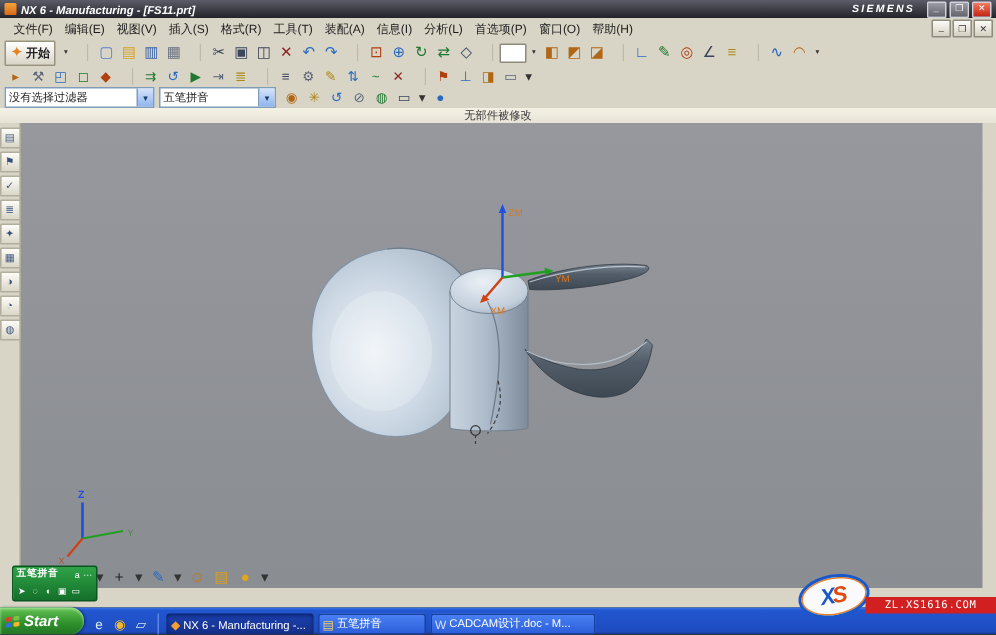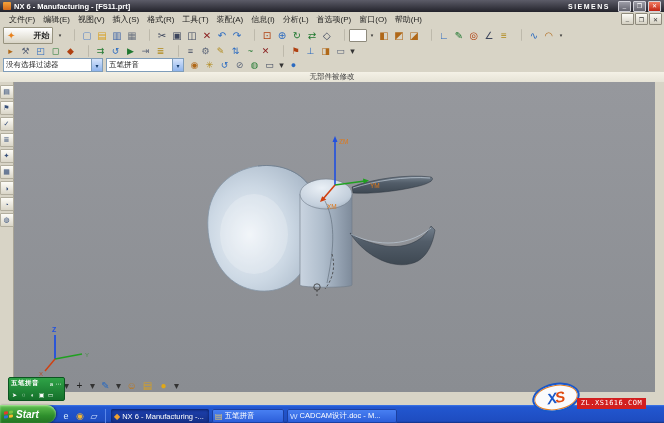--- a/index.html
+++ b/index.html
@@ -1,41 +1,41 @@
 <!DOCTYPE html>
 <html><head>
 <meta charset="utf-8">
 <style>
   html,body{margin:0;padding:0;background:#000;}
   #screen{position:relative;width:664px;height:423px;overflow:hidden;
     font-family:"Liberation Sans","DejaVu Sans",sans-serif;-webkit-user-select:none;user-select:none;}
   .row{position:absolute;left:0;right:0;}
 
   
-  #titlebar{top:0;height:12px;background:linear-gradient(#5c5c68,#23232b);display:flex;align-items:center;color:#fff;font-size:7.5px;padding:0 3px;}
+  #titlebar{top:0;height:12px;background:linear-gradient(#5c5c68,#23232b);display:flex;align-items:center;color:#fff;font-size:7.5px;padding:0 3px;font-style:italic;}
   .appicon{width:8px;height:8px;background:linear-gradient(#f6a33a,#d4691a);border-radius:1px;margin-right:3px;}
   .tb-title{font-weight:bold;white-space:nowrap;}
   .brand{margin-left:auto;font-weight:bold;letter-spacing:1.5px;font-size:7px;margin-right:6px;}
   .wbtn{display:inline-flex;align-items:center;justify-content:center;width:11px;height:9px;background:linear-gradient(#9c9ca6,#63636e);border:1px solid #d2d2da;color:#fff;font-size:6px;line-height:1;margin-left:2px;border-radius:1px;}
   .wbtn .gl{pointer-events:none;}
   .wbtn.close{background:linear-gradient(#f07a60,#c22313);}
 
   
   #menubar{top:12px;height:14px;background:#d8d4c6;border-bottom:1px solid #bcb8aa;display:flex;align-items:center;font-size:8px;color:#1c1c1c;padding-left:5px;}
   .menu-item{padding:0 4px;white-space:nowrap;}
   #mdictl{position:absolute;right:2px;top:1px;display:flex;}
   .mbtn{display:inline-flex;align-items:center;justify-content:center;width:11px;height:10px;background:linear-gradient(#fcfbf6,#d4d0c2);border:1px solid #8e8a7c;color:#333;font-size:6px;margin-left:1px;border-radius:1px;}
 
   
   .toolbar{background:#d8d4c6;display:flex;align-items:center;white-space:nowrap;overflow:hidden;padding-left:3px;}
   #tb1{top:26px;height:18px;border-bottom:1px solid #c6c2b4;}
   #tb2{top:44px;height:14px;border-bottom:1px solid #c6c2b4;}
   .tbi{display:inline-flex;align-items:center;justify-content:center;height:15px;min-width:13px;padding:0 1px;font-size:10px;color:#3c455c;border-radius:1px;}
   #tb2 .tbi{font-size:9px;height:12px;}
-  .tbi .lb{font-size:8px;font-weight:bold;color:#222;margin-left:18px;}
+  .tbi .lb{font-size:8px;font-weight:bold;color:#222;margin-left:2px;}
   .tbi.startbtn{border:1px solid #97937f;background:linear-gradient(#ffffff,#d8d4c6);padding:0 3px;margin-right:2px;}
   .tbi.sep{min-width:0;width:6px;height:12px;border-right:1px solid #bdb9ab;margin:0 4px 0 2px;color:transparent;}
   .tbi.drop{min-width:7px;font-size:5px;color:#333;}
   .tbi.box{border:1px solid #8e8a7c;background:#fff;width:14px;height:11px;}
 
   
   #selbar{top:58px;height:14px;background:#d8d4c6;border-bottom:1px solid #c6c2b4;display:flex;align-items:center;gap:3px;padding-left:3px;}
   .combo{display:inline-flex;align-items:center;height:12px;background:#fff;border:1px solid #7f9db9;font-size:7.5px;color:#222;}
   .combo .cval{padding:4px 2px;overflow:hidden;white-space:nowrap;flex:1;}
   .combo .carr{width:10px;height:100%;background:linear-gradient(#d6e4fb,#8fb4ec);border-left:1px solid #7f9db9;color:#123a6a;display:flex;align-items:center;justify-content:center;font-size:6px;}
@@ -61,21 +61,21 @@
   .ime-row{display:flex;align-items:center;height:11px;padding:0 2px;gap:2px;font-size:6.5px;line-height:1;}
   .ime-title{font-weight:bold;letter-spacing:.5px;white-space:nowrap;}
   .ime-ic{display:inline-flex;align-items:center;justify-content:center;min-width:7px;height:8px;font-size:6px;}
 
   
   #watermark{position:absolute;left:530px;top:378px;width:134px;height:36px;z-index:6;}
   .wm-logo{position:absolute;left:2px;top:5px;width:44px;height:25px;border:2px solid #1a57c8;border-radius:50%;background:#fafafc;transform:rotate(-10deg);display:flex;align-items:center;justify-content:center;font-style:italic;font-weight:bold;font-size:15px;line-height:1;box-shadow:0 0 0 1px #e87f20 inset;}
   .wm-x{color:#1a57c8;} .wm-s{color:#e04a10;margin-left:-2px;}
   .wm-site{position:absolute;left:49px;top:-1px;font-size:18px;font-weight:bold;color:#e01818;letter-spacing:1px;white-space:nowrap;
     text-shadow:1px 1px 0 #fff,-1px -1px 0 #fff,1px -1px 0 #fff,-1px 1px 0 #fff,0 1px 0 #fff,0 -1px 0 #fff;}
-  .wm-url{position:absolute;left:47px;top:20px;width:69px;height:11px;background:#d21f1f;color:#fff;font-family:"DejaVu Sans Mono",monospace;font-size:7px;line-height:11px;text-align:center;letter-spacing:.5px;}
+  .wm-url{position:absolute;left:47px;top:20px;width:87px;height:11px;background:#d21f1f;color:#fff;font-family:"DejaVu Sans Mono",monospace;font-size:7px;line-height:11px;text-align:center;letter-spacing:.5px;}
 
   
   #taskbar{top:405px;height:18px;background:linear-gradient(#3d78ea 0%,#2257d0 10%,#1e4cc0 90%,#12307e 100%);display:flex;align-items:flex-end;}
   #startbtn{height:18px;width:52px;background:linear-gradient(#63c252,#2e8f2c 60%,#237423);border-radius:0 9px 9px 0;display:flex;align-items:center;color:#fff;font-weight:bold;font-style:italic;font-size:10px;padding-left:4px;gap:3px;box-shadow:inset 0 1px 2px #a8e598, 1px 0 2px rgba(0,0,0,.4);flex:0 0 auto;}
   .xpflag{display:grid;grid-template-columns:4px 4px;grid-template-rows:3px 3px;gap:1px;transform:skewY(-8deg);}
   .xpflag i{display:block;border-radius:1px;}
   #qlaunch{display:flex;gap:2px;margin:0 5px 0 4px;align-items:center;border-right:1px solid #5a86e8;padding-right:5px;height:14px;}
   .qicon{width:12px;height:13px;font-size:9px;display:flex;align-items:center;justify-content:center;}
   #tasks{display:flex;gap:3px;align-items:center;}
   .task{height:14px;border-radius:2px;background:linear-gradient(#4a82f4,#2a5cd8);box-shadow:inset 0 0 0 1px #1b3fa0;color:#fff;font-size:7.5px;display:flex;align-items:center;gap:2px;padding:0 3px;overflow:hidden;white-space:nowrap;box-sizing:border-box;flex:0 0 auto;}

